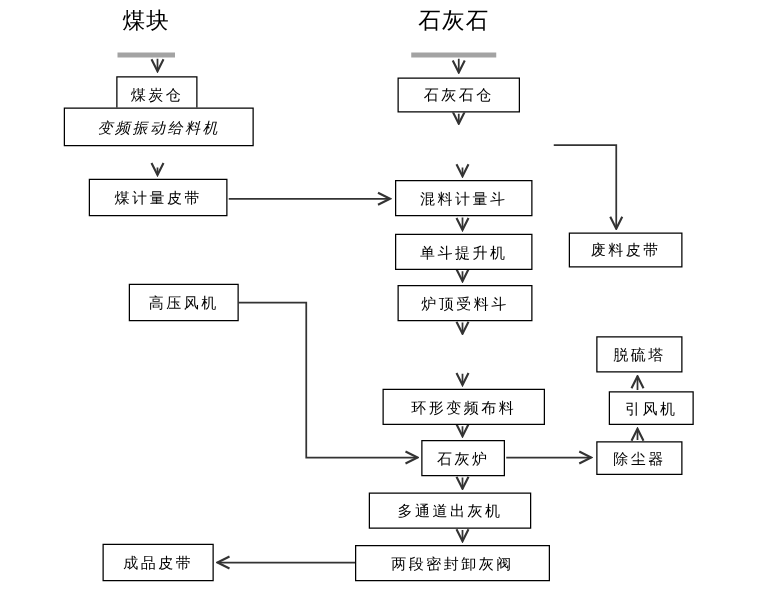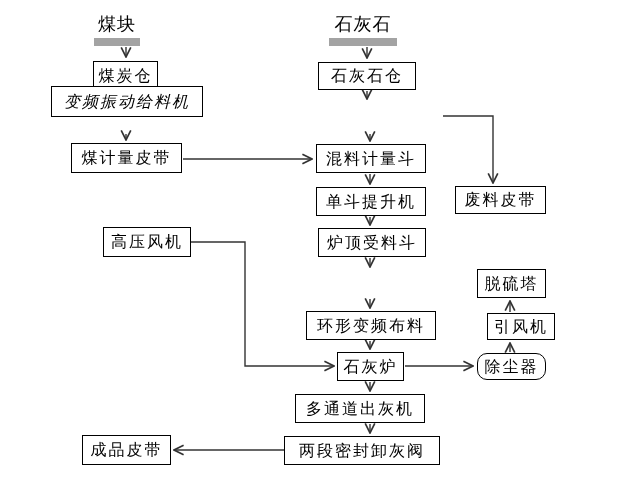--- a/index.html
+++ b/index.html
@@ -10,43 +10,43 @@
     position:relative;
     overflow:hidden;
   }
   .stage{position:absolute;left:0;top:0;width:617px;height:491px;}
   .node{
     position:absolute;
     box-sizing:border-box;
     border:1px solid #000;
     background:#fff;
     color:#000;
-    font-size:16px;
+    font-size:12px;
     letter-spacing:2px;
     line-height:1;
     display:flex;
     align-items:center;
     justify-content:center;
     white-space:nowrap;
     z-index:2;
   }
   .src-label{
     position:absolute;
     box-sizing:border-box;
     border:none;
-    border-bottom:8px solid #a3a3a3;
+    border-bottom:4px solid #a3a3a3;
     background:transparent;
     color:#000;
     font-size:18px;
     letter-spacing:1px;
     display:flex;
     align-items:flex-end;
     justify-content:center;
     white-space:nowrap;
-    padding-bottom:2px;
+    padding-bottom:14px;
     z-index:2;
   }
   svg.arrows{position:absolute;left:0;top:0;z-index:1;}
   svg.arrows path{stroke:#333;stroke-width:1.4;fill:none;}
 </style>
 </head>
 <body>
 
 <div class="stage">
 
@@ -100,15 +100,15 @@
   <div class="node" style="left:316px;top:187px;width:110px;height:29px;">单斗提升机</div>
   <div class="node" style="left:318px;top:228px;width:108px;height:29px;">炉顶受料斗</div>
   <div class="node" style="left:306px;top:311px;width:130px;height:29px;">环形变频布料</div>
   <div class="node" style="left:337px;top:352px;width:67px;height:29px;">石灰炉</div>
   <div class="node" style="left:295px;top:394px;width:130px;height:29px;">多通道出灰机</div>
   <div class="node" style="left:284px;top:436px;width:156px;height:29px;">两段密封卸灰阀</div>
 
   <div class="node" style="left:455px;top:186px;width:91px;height:28px;">废料皮带</div>
   <div class="node" style="left:477px;top:269px;width:69px;height:29px;">脱硫塔</div>
   <div class="node" style="left:487px;top:313px;width:68px;height:27px;">引风机</div>
-  <div class="node" style="left:477px;top:353px;width:69px;height:27px;border-radius:10px;">除尘器</div>
+  <div class="node" style="left:477px;top:353px;width:69px;height:27px;">除尘器</div>
 
 </div>
 
 </body></html>

